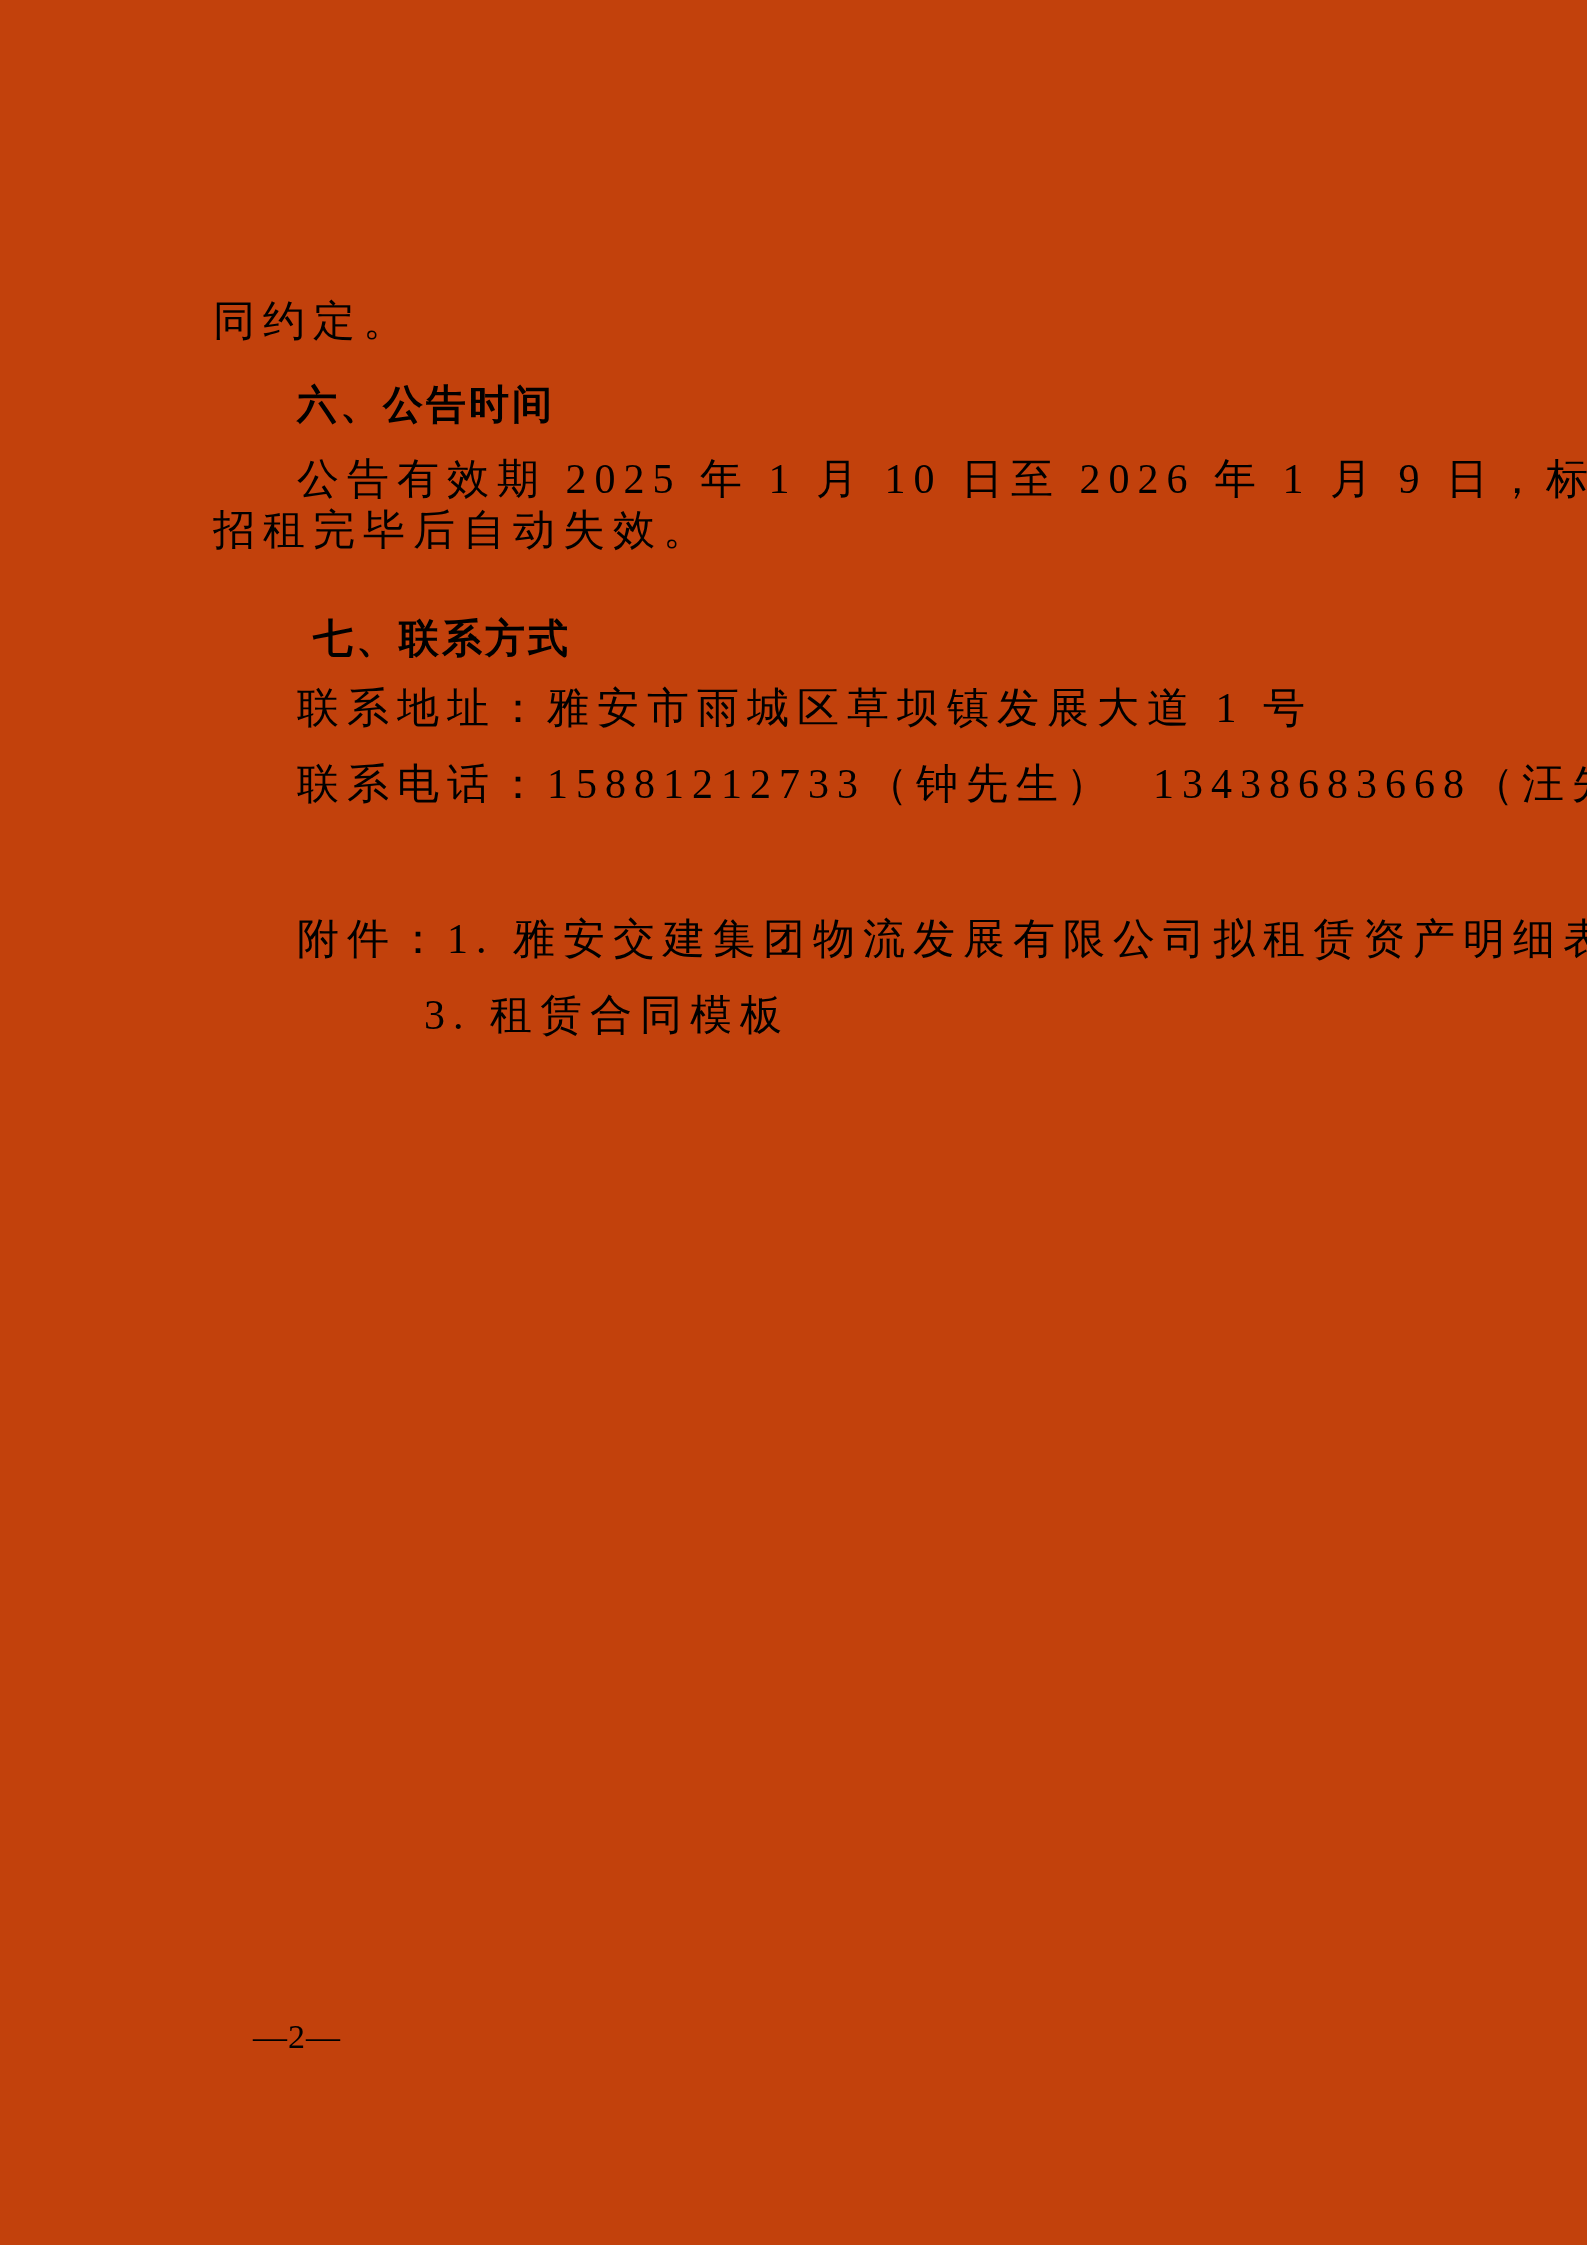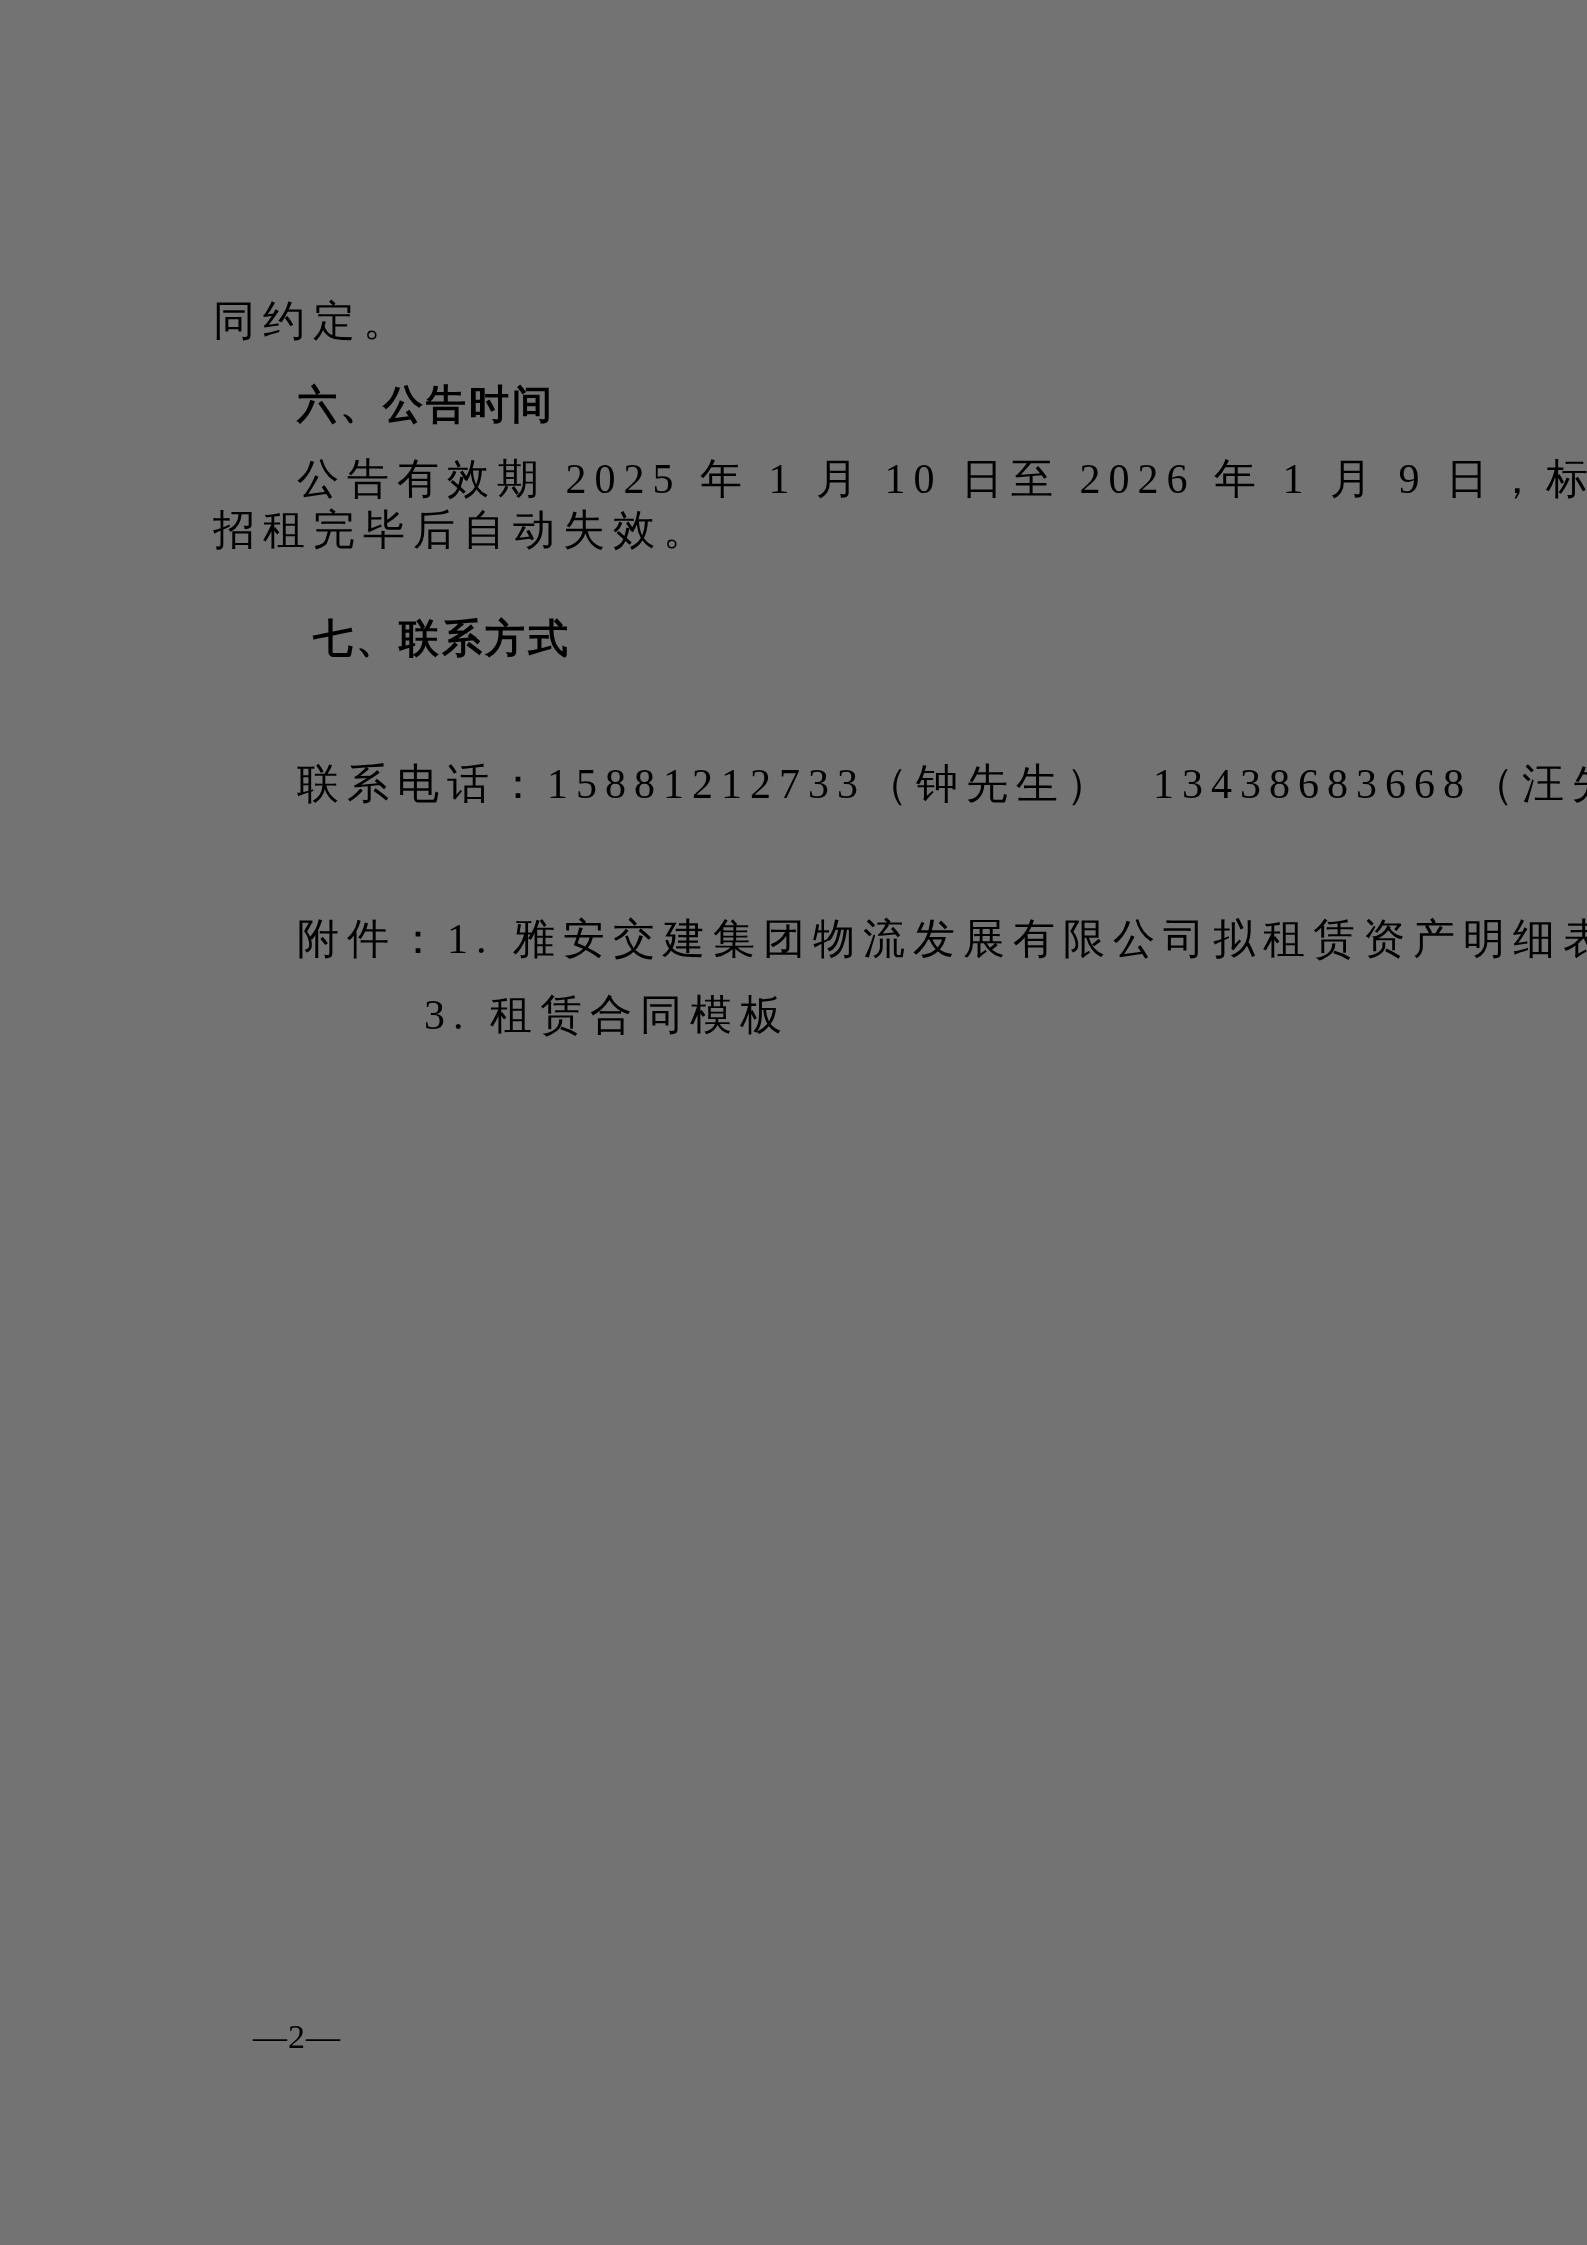--- a/index.html
+++ b/index.html
@@ -4,21 +4,21 @@
 <style>
   html, body {
     margin: 0;
     padding: 0;
     background: #ffffff;
   }
   .page {
     position: relative;
     width: 1587px;
     height: 2245px;
-    background: #737373;
+    background: #c2410c;
     overflow: hidden;
     font-family: "Liberation Serif", "DejaVu Serif", serif;
     color: #000000;
   }
   .line {
     position: absolute;
     white-space: pre;
     line-height: 1;
   }
   .body-text {
@@ -61,20 +61,21 @@
   <div class="line body-text l-continuation">同约定。</div>
 
   <div class="line heading-text l-heading-six">六、公告时间</div>
 
   <div class="line body-text l-para-six-1">公告有效期 2025 年 1 月 10 日至 2026 年 1 月 9 日，标的物</div>
 
   <div class="line body-text l-para-six-2">招租完毕后自动失效。</div>
 
   <div class="line heading-text l-heading-seven">七、联系方式</div>
 
+  <div class="line body-text l-address">联系地址：雅安市雨城区草坝镇发展大道 1 号</div>
 
   <div class="line body-text l-phone">联系电话：15881212733（钟先生）  13438683668（汪先生）</div>
 
   <div class="line body-text l-attach-1">附件：1. 雅安交建集团物流发展有限公司拟租赁资产明细表</div>
 
   <div class="line body-text l-attach-2">3. 租赁合同模板</div>
 
   <div class="line page-number-text l-page-number">—2—</div>
 
 </div>

